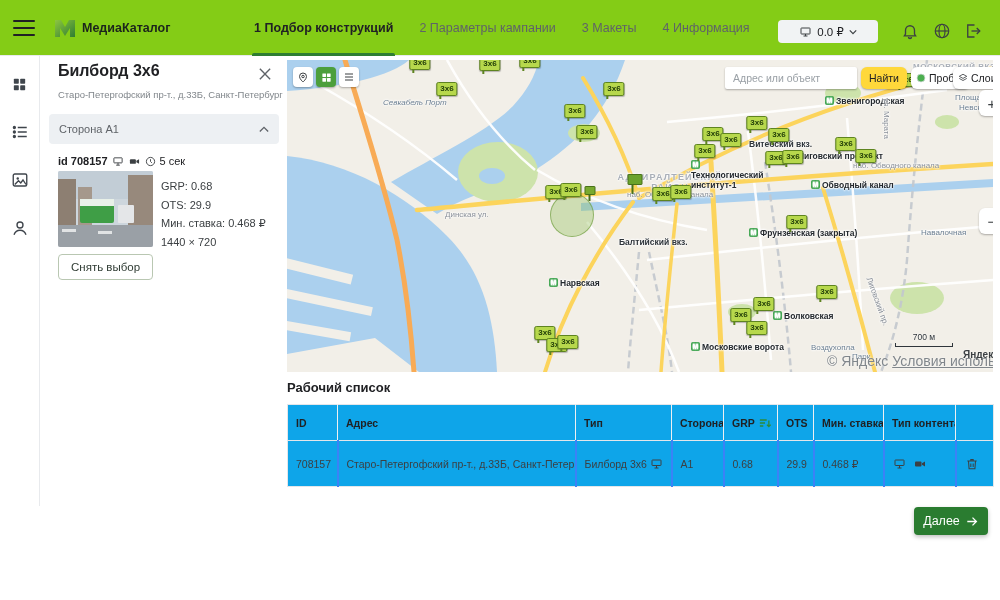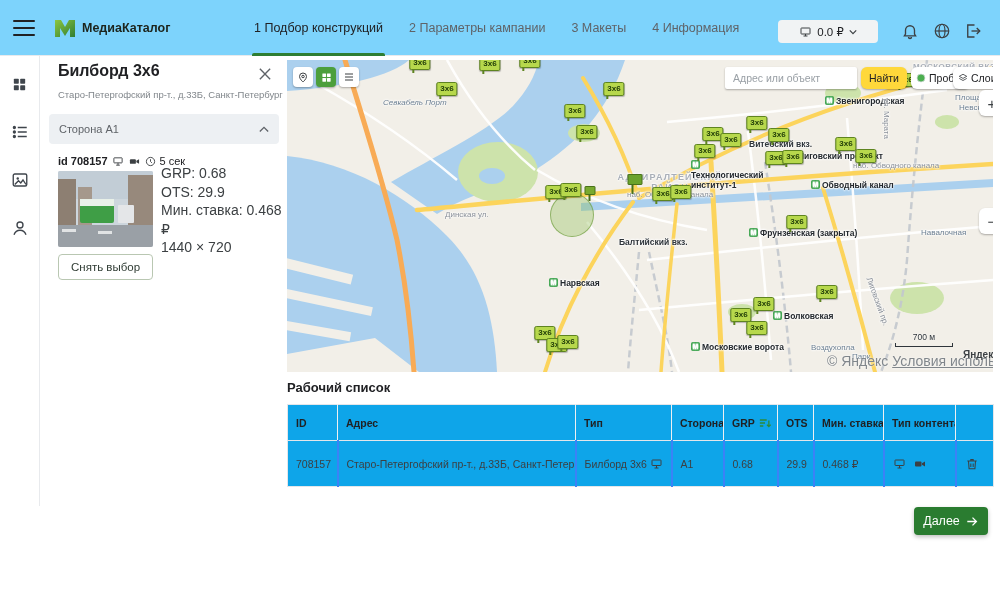--- a/index.html
+++ b/index.html
@@ -1,44 +1,44 @@
 <!DOCTYPE html>
 <html><head>
 <meta charset="utf-8">
 <style>
 *{margin:0;padding:0;box-sizing:border-box}
 html,body{width:1000px;height:600px}
 body{position:relative;background:#fff;font-family:"Liberation Sans","DejaVu Sans",sans-serif;overflow:hidden;color:#202124}
 button{font-family:inherit;background:none;border:none;cursor:pointer}
 
-.header{position:absolute;left:0;top:0;width:1000px;height:56px;background:#7dd3fc;border-bottom:1px solid #e8eaed;z-index:20}
+.header{position:absolute;left:0;top:0;width:1000px;height:56px;background:#84cc16;border-bottom:1px solid #e8eaed;z-index:20}
 .menu-btn{position:absolute;left:12px;top:17px;width:24px;height:22px;display:flex;flex-direction:column;justify-content:space-between;padding:3px 1px}
 .menu-btn i{display:block;height:2.2px;background:#202124;border-radius:1px}
 .logo-mark{position:absolute;left:52px;top:15px}
 .logo-text{position:absolute;left:82px;top:21px;font-size:12.5px;font-weight:bold;color:#1c241c}
 .tabs{position:absolute;left:252px;top:0;height:56px;display:flex;gap:22px;align-items:center}
 .tab{position:relative;height:56px;font-size:12.5px;color:#5f6368;padding:0 2px}
-.tab.active{color:#202124;font-weight:normal}
+.tab.active{color:#202124;font-weight:bold}
 .tab.active::after{content:"";position:absolute;left:0;right:0;bottom:0;height:3px;background:#2e7d32;border-radius:2px 2px 0 0}
 .budget{position:absolute;left:778px;top:20px;width:100px;height:23px;background:#f1f3f4;border-radius:4px;display:flex;align-items:center;justify-content:center;gap:5px;font-size:11.5px;color:#202124;cursor:pointer}
 .hd-ico{position:absolute;top:19px;width:24px;height:24px;display:flex;align-items:center;justify-content:center}
 
 .side{position:absolute;left:0;top:56px;width:40px;height:450px;border-right:1px solid #e8eaed;display:flex;flex-direction:column;align-items:center;padding-top:16px;gap:24px;background:#fff}
 .side button{width:24px;height:24px;display:flex;align-items:center;justify-content:center}
 
 .panel{position:absolute;left:41px;top:56px;width:246px;height:450px;background:#fff}
 .p-title{position:absolute;left:17px;top:6px;font-size:16px;font-weight:bold;color:#202124}
 .p-close{position:absolute;right:14px;top:10px;width:16px;height:16px;display:flex;align-items:center;justify-content:center}
 .p-sub{position:absolute;left:17px;top:33px;font-size:9.5px;color:#80868b;white-space:nowrap}
 .accordion{position:absolute;left:8px;top:58px;width:230px;height:30px;background:#edf0f3;border-radius:4px;display:flex;align-items:center;justify-content:space-between;padding:0 10px;cursor:pointer}
 .accordion span{font-size:11px;color:#5f6368}
 .idrow{position:absolute;left:17px;top:99px;display:flex;align-items:center;gap:4px;font-size:11px;color:#202124}
 .idrow b{font-size:11px}
 .thumb{position:absolute;left:17px;top:115px;width:95px;height:76px;border-radius:2px;overflow:hidden;cursor:pointer}
-.stats{position:absolute;left:120px;top:108px;font-size:14px;color:#3c4043;line-height:18.5px}
+.stats{position:absolute;left:120px;top:121px;font-size:11px;color:#3c4043;line-height:18.5px}
 .remove-btn{position:absolute;left:17px;top:198px;padding:6px 12px;border:1px solid #b9c7b2;border-radius:4px;background:#fff;font-size:11.5px;color:#2f3b33}
 
 .map{position:absolute;left:287px;top:60px;width:706px;height:312px;background:#f2efe8;overflow:hidden;cursor:grab}
 .map-bg{position:absolute;left:0;top:0;z-index:0}
 .sel-circle{position:absolute;left:285px;top:155px;width:44px;height:44px;border-radius:50%;background:rgba(140,190,80,.35);border:1px solid rgba(100,150,50,.6);transform:translate(-50%,-50%);z-index:1}
 .mlab{position:absolute;white-space:nowrap;font-size:8.5px;color:#3e444b;z-index:3;text-shadow:0 0 2px #fff,0 1px 2px #fff,0 -1px 2px #fff}
 .mlab.street{color:#8a9099;font-size:8px}
 .mlab.place{color:#6b7f92;font-size:8px}
 .mlab.station{color:#2f353b;font-weight:bold}
 .mlab.caps{color:#a9afb8;font-weight:bold;font-size:8px;letter-spacing:.5px}

